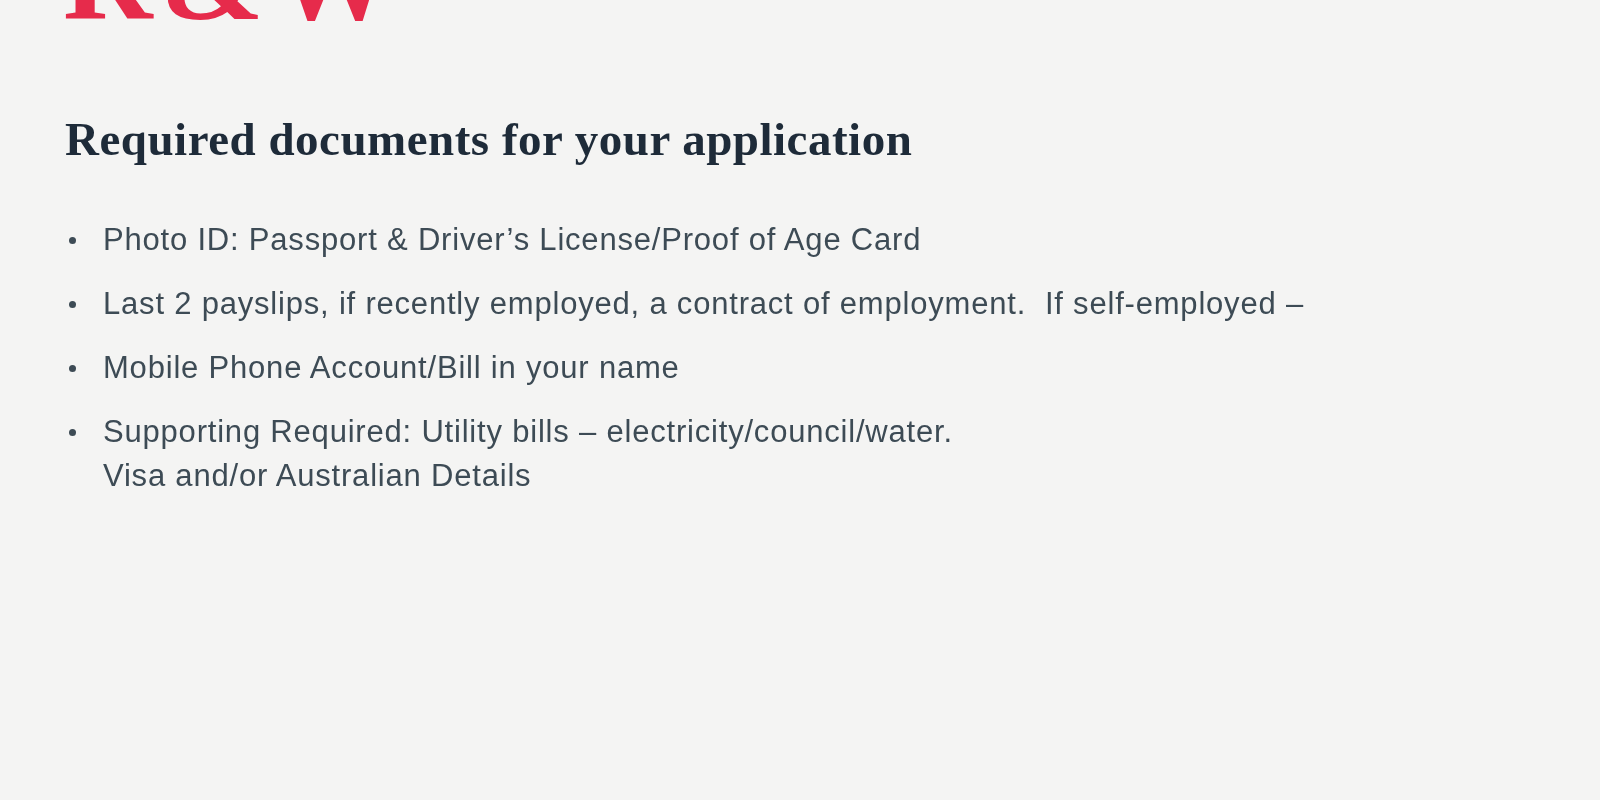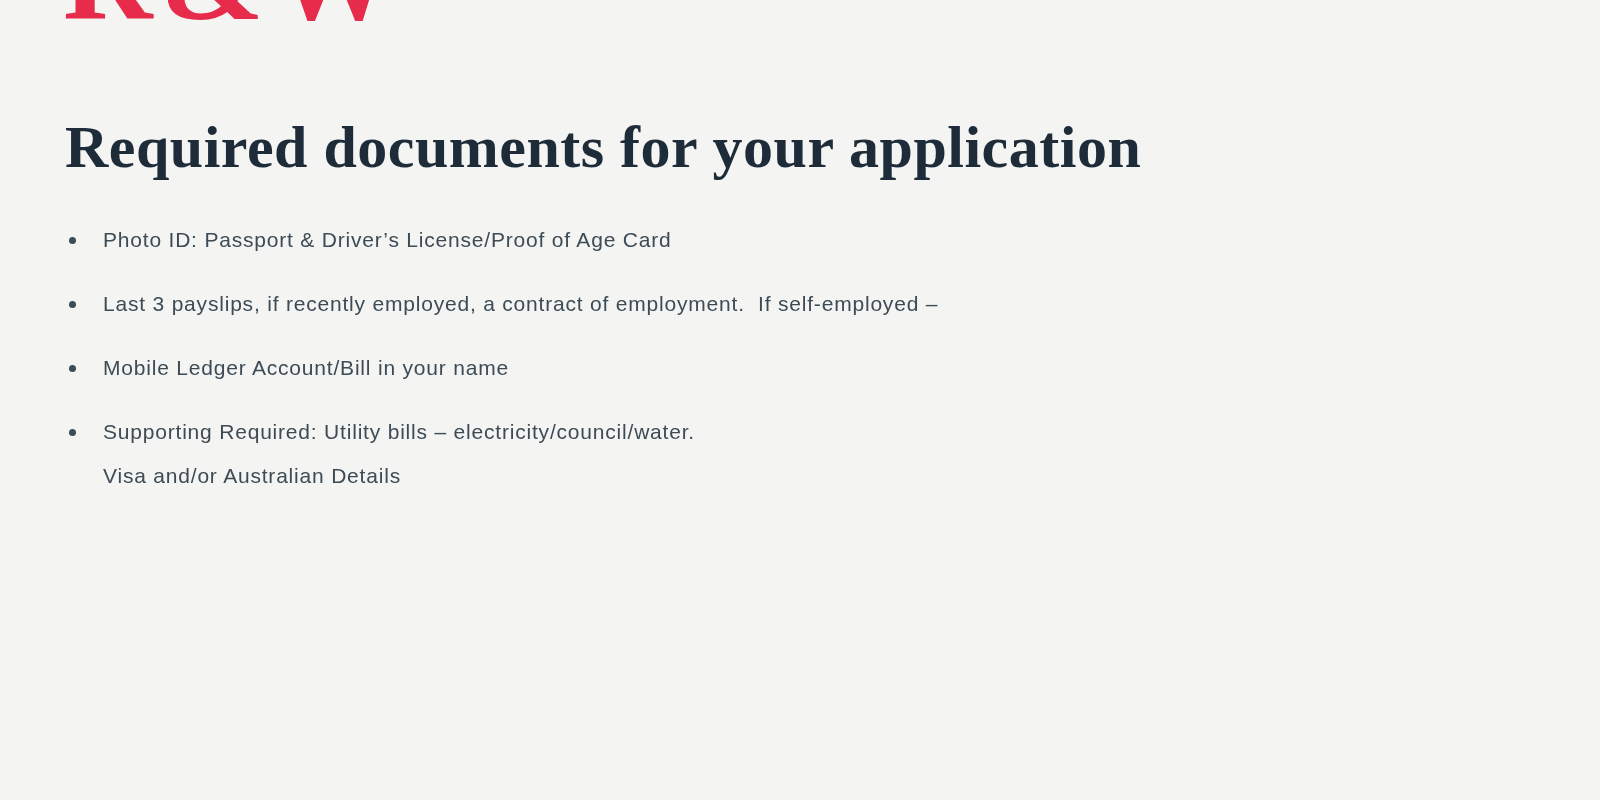--- a/index.html
+++ b/index.html
@@ -28,21 +28,21 @@
     cursor: pointer;
     user-select: none;
   }
   .heading {
     position: absolute;
     left: 65px;
     top: 111px;
     margin: 0;
     font-family: "Liberation Serif", serif;
     font-weight: 700;
-    font-size: 60px;
+    font-size: 47px;
     line-height: 1.2;
     letter-spacing: 0.5px;
     color: var(--heading-color, #1e2b39);
   }
   .list {
     position: absolute;
     left: 65px;
     top: 218px;
     width: 1500px;
   }
@@ -54,21 +54,21 @@
   .dot {
     position: absolute;
     left: 4px;
     top: 19px;
     width: 7px;
     height: 7px;
     border-radius: 50%;
     background: var(--body-color, #3d4b55);
   }
   .line {
-    font-size: 21px;
+    font-size: 31px;
     line-height: 44px;
     letter-spacing: 0.8px;
     color: var(--body-color, #3d4b55);
     white-space: pre-wrap;
   }
 </style>
 </head>
 <body>
 
 <a class="logo">R&amp;W</a>
@@ -80,29 +80,29 @@
   <div class="item">
     <span class="dot"></span>
     <div class="lines">
       <div class="line">Photo ID: Passport &amp; Driver’s License/Proof of Age Card</div>
     </div>
   </div>
 
   <div class="item">
     <span class="dot"></span>
     <div class="lines">
-      <div class="line">Last 3 payslips, if recently employed, a contract of employment.  If self-employed –</div>
+      <div class="line">Last 2 payslips, if recently employed, a contract of employment.  If self-employed –</div>
     </div>
   </div>
 
 
   <div class="item">
     <span class="dot"></span>
     <div class="lines">
-      <div class="line">Mobile Ledger Account/Bill in your name</div>
+      <div class="line">Mobile Phone Account/Bill in your name</div>
     </div>
   </div>
 
   <div class="item">
     <span class="dot"></span>
     <div class="lines">
       <div class="line">Supporting Required: Utility bills – electricity/council/water.</div>
       <div class="line">Visa and/or Australian Details</div>
     </div>
   </div>

